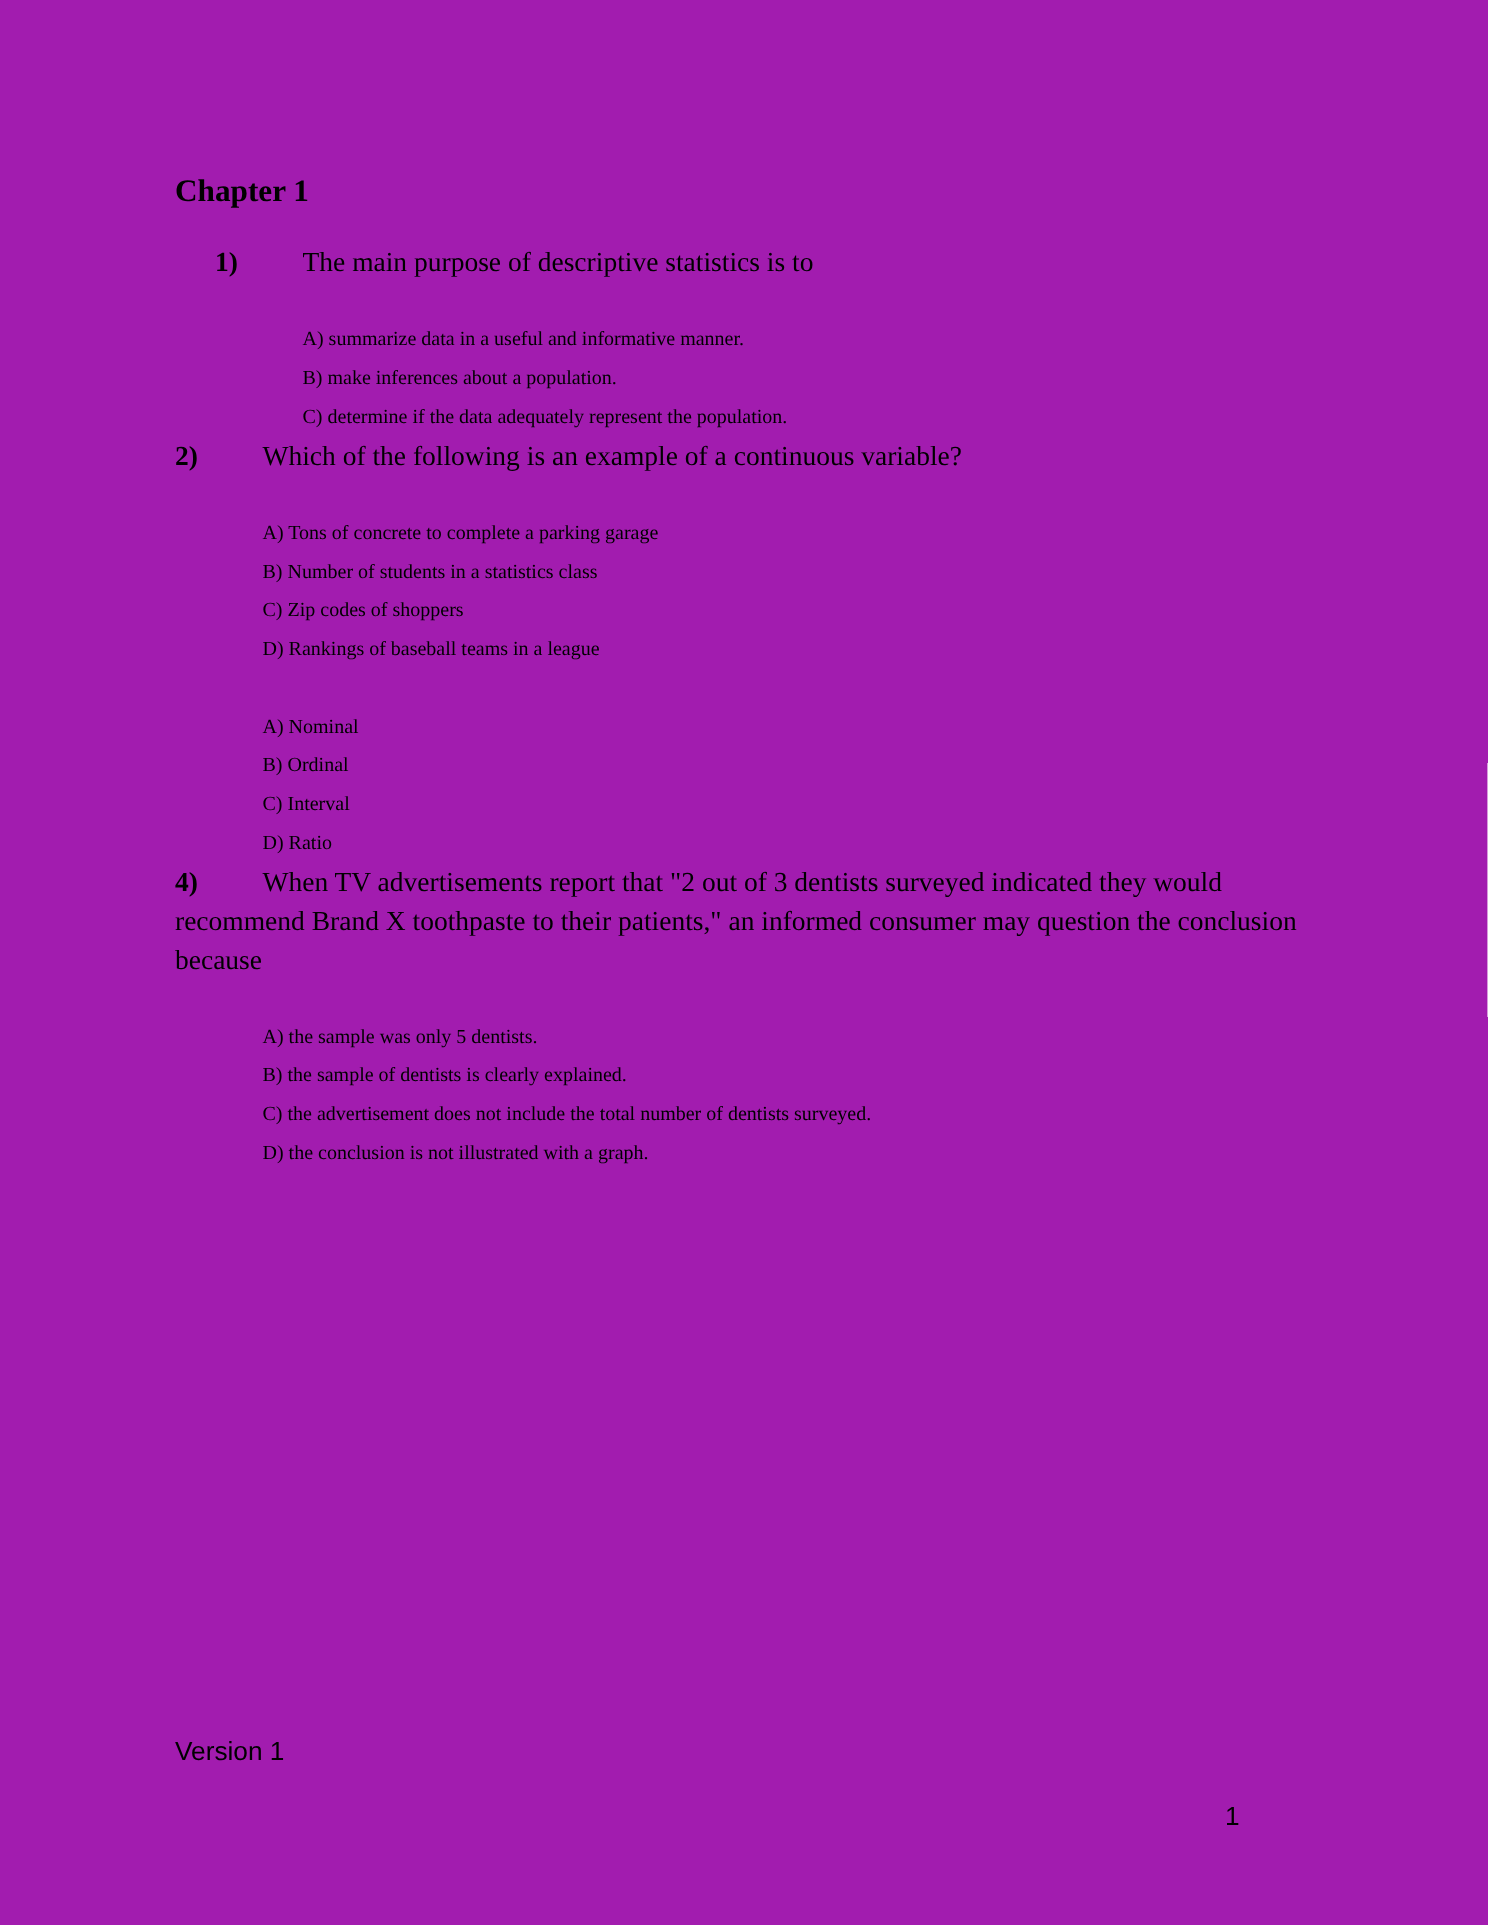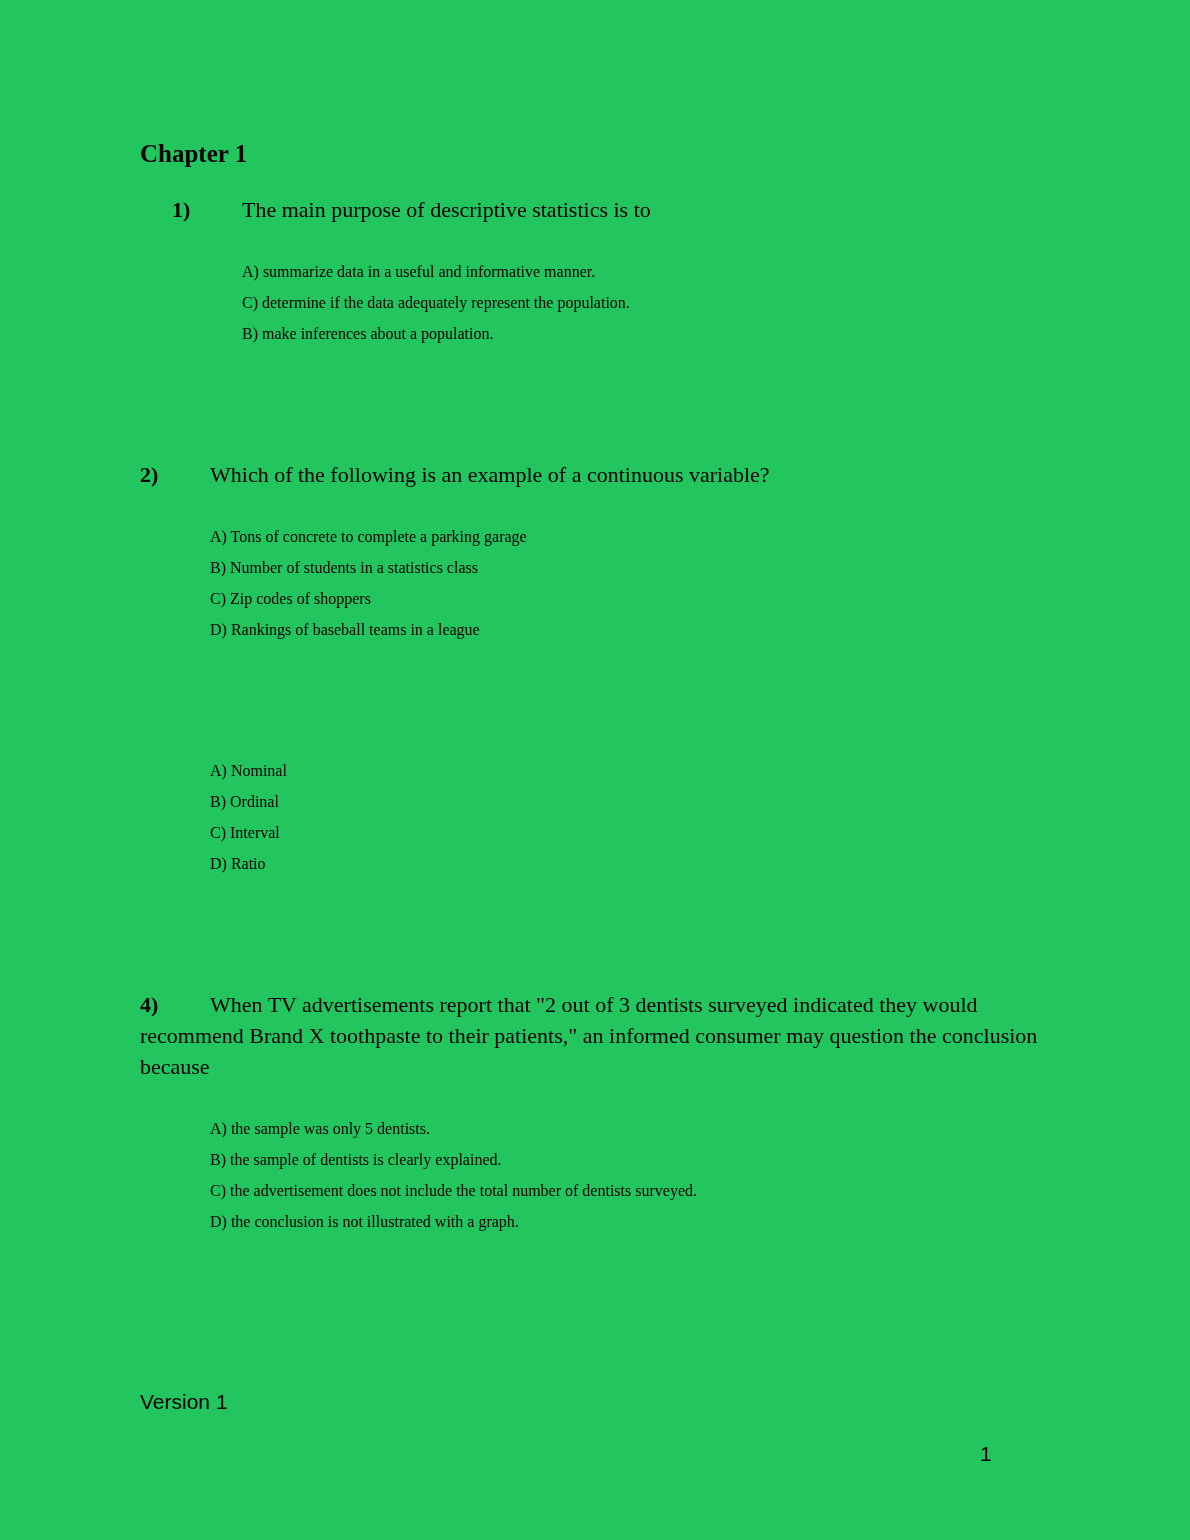--- a/index.html
+++ b/index.html
@@ -1,34 +1,34 @@
 <!DOCTYPE html>
 <html><head>
 <meta charset="utf-8">
 <style>
   * { margin: 0; padding: 0; box-sizing: border-box; }
   html, body { width: 1190px; height: 1540px; background: #ffffff; overflow: hidden; }
   .page {
     position: relative;
     width: 1190px;
     height: 1540px;
-    background: #22c55e;
+    background: #a21caf;
     color: #000000;
     font-family: "Liberation Serif", "DejaVu Serif", serif;
     padding: 139px 140px 0 140px;
   }
   h1.title {
     font-size: 25px;
     line-height: 29px;
     font-weight: bold;
     font-family: "Liberation Serif", "DejaVu Serif", serif;
   }
   .question { font-size: 22px; line-height: 31px; }
   .question.first { margin-top: 26px; margin-left: 32px; }
-  .question.spaced { margin-top: 110px; }
+  .question.spaced { }
   .q-line { font-size: 22px; line-height: 31px; }
   .qnum {
     display: inline-block;
     width: 70px;
     font-weight: bold;
     vertical-align: baseline;
   }
   .opts { margin: 31px 0 0 70px; }
   .opt { font-size: 16px; line-height: 31px; white-space: nowrap; }
   .footer-version {
@@ -54,22 +54,22 @@
 <body>
 
 <div class="page">
 
   <h1 class="title">Chapter 1</h1>
 
   <div class="question first">
     <p class="q-line"><span class="qnum">1)</span><span class="qtext">The main purpose of descriptive statistics is to</span></p>
     <div class="opts">
       <div class="opt">A) summarize data in a useful and informative manner.</div>
+      <div class="opt">B) make inferences about a population.</div>
       <div class="opt">C) determine if the data adequately represent the population.</div>
-      <div class="opt">B) make inferences about a population.</div>
     </div>
   </div>
 
   <div class="question spaced">
     <p class="q-line"><span class="qnum">2)</span><span class="qtext">Which of the following is an example of a continuous variable?</span></p>
     <div class="opts">
       <div class="opt">A) Tons of concrete to complete a parking garage</div>
       <div class="opt">B) Number of students in a statistics class</div>
       <div class="opt">C) Zip codes of shoppers</div>
       <div class="opt">D) Rankings of baseball teams in a league</div>

